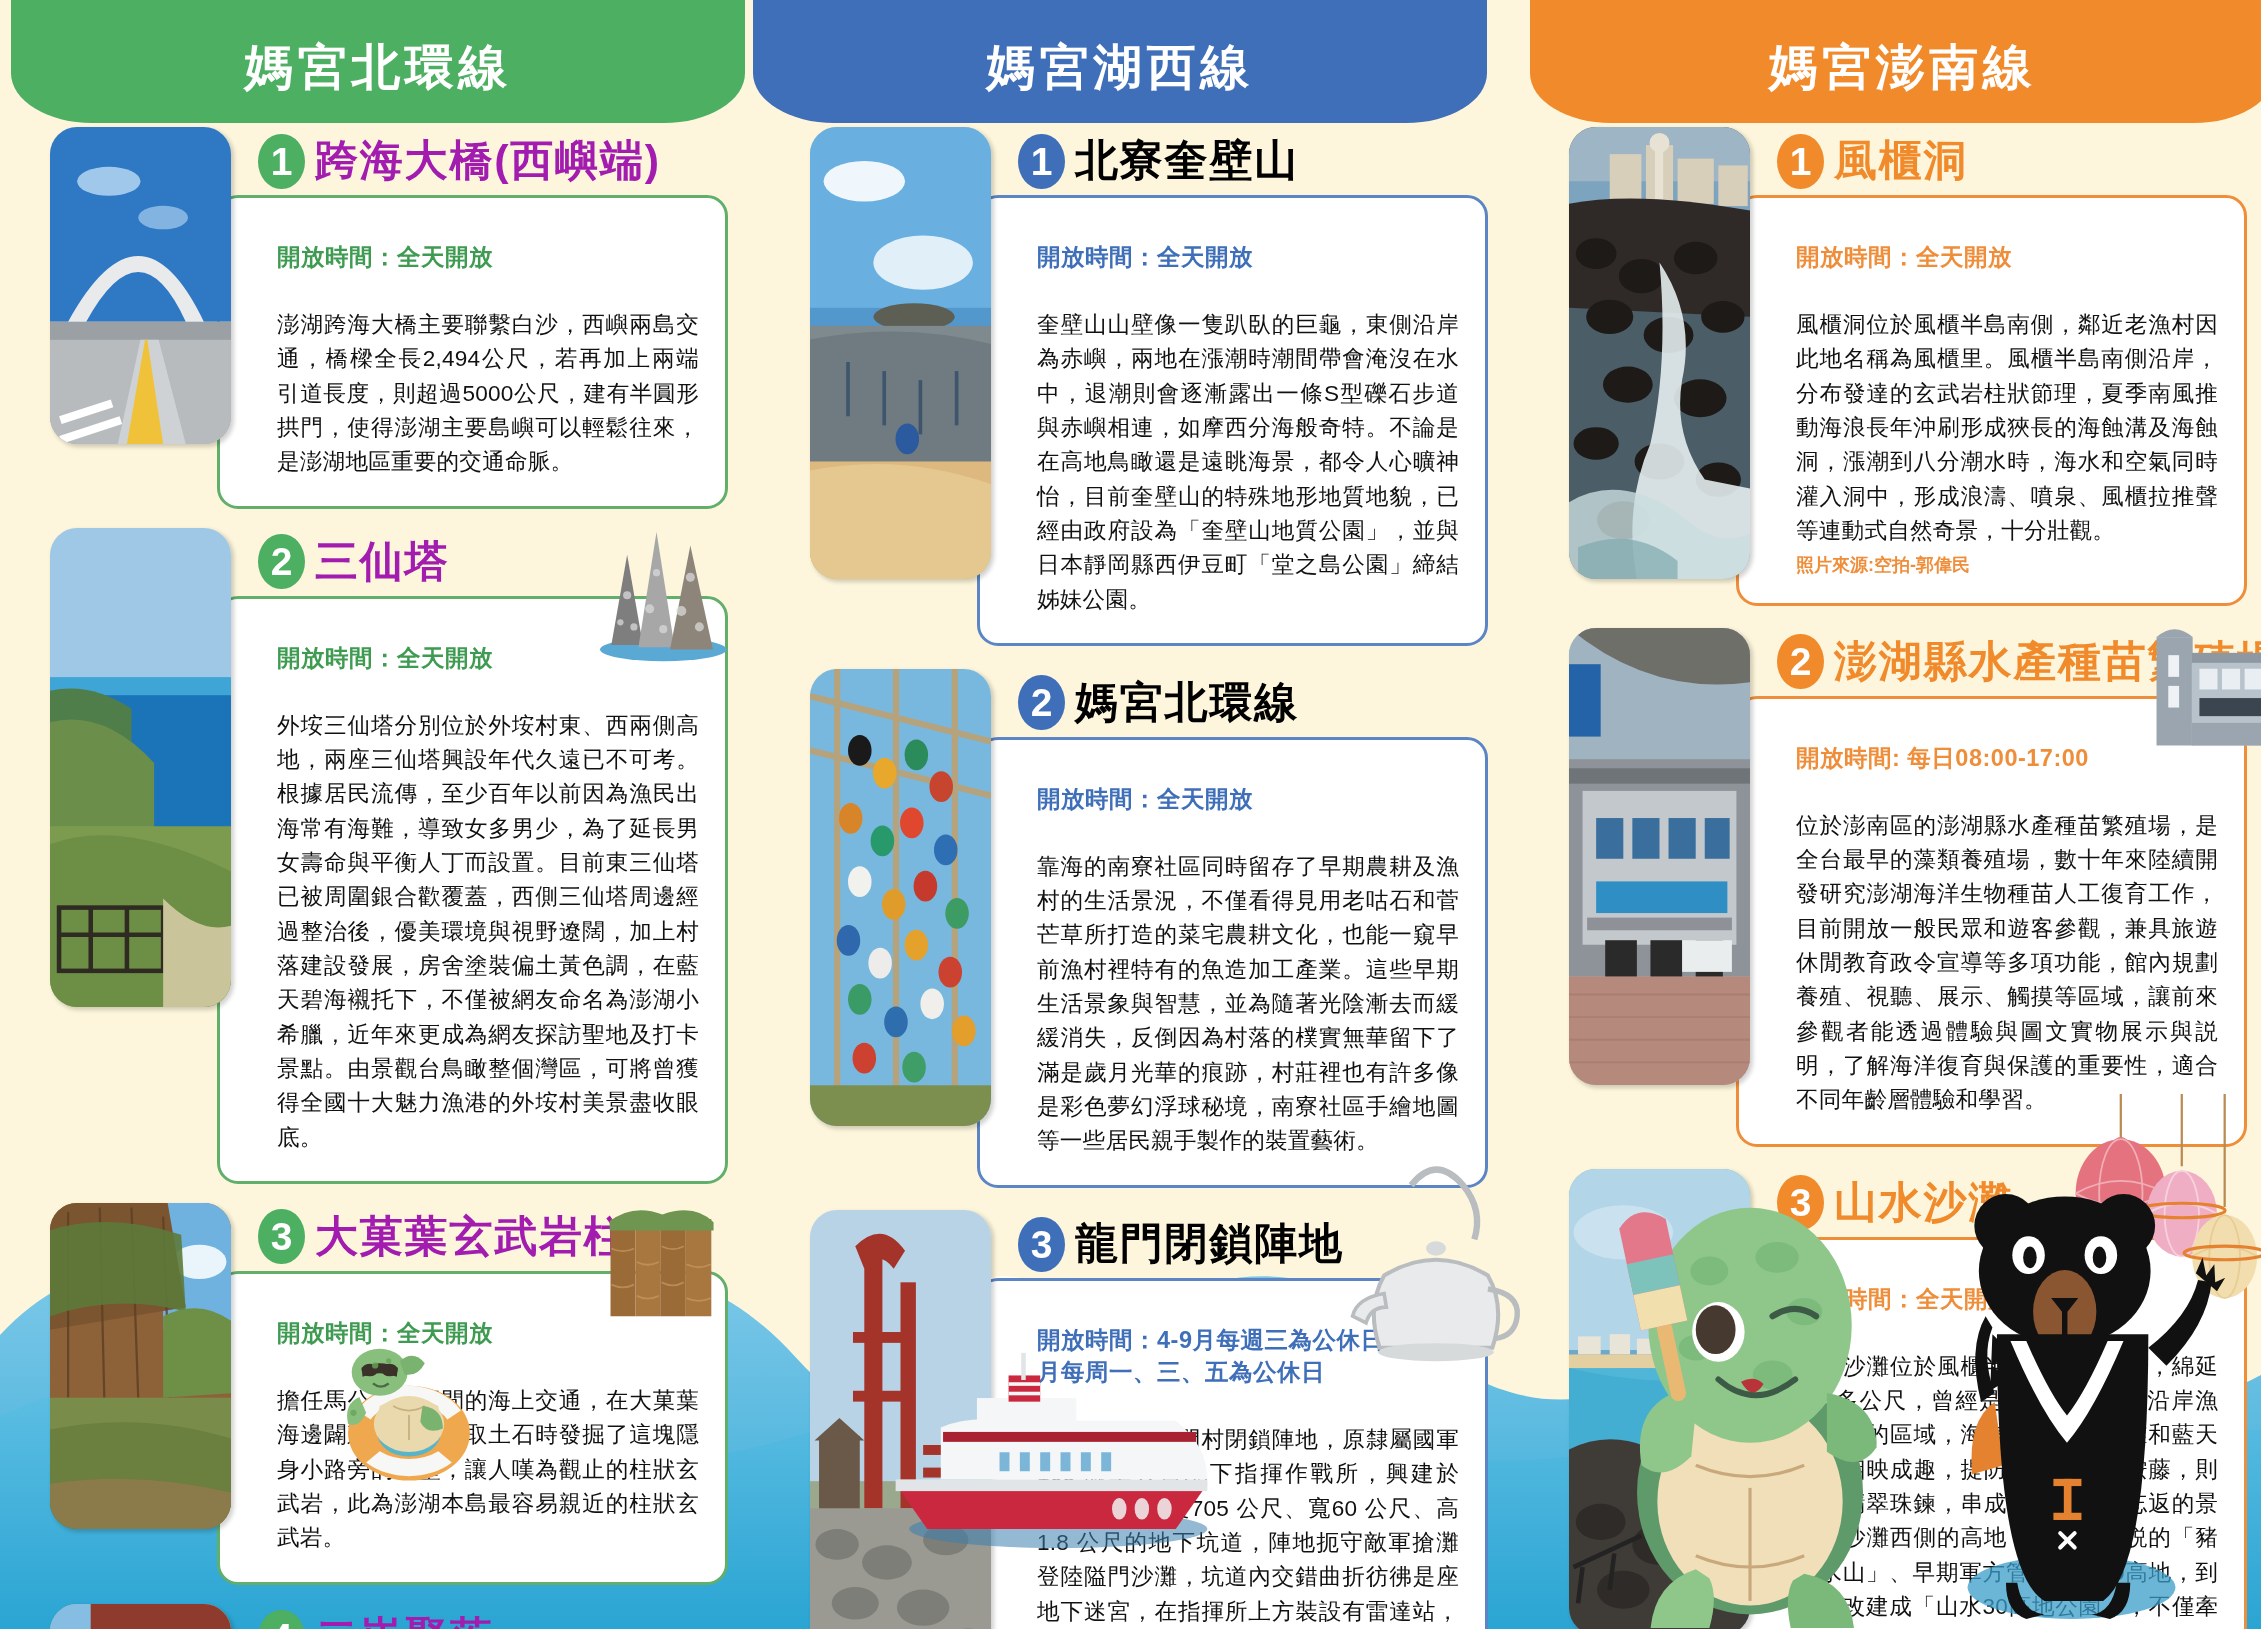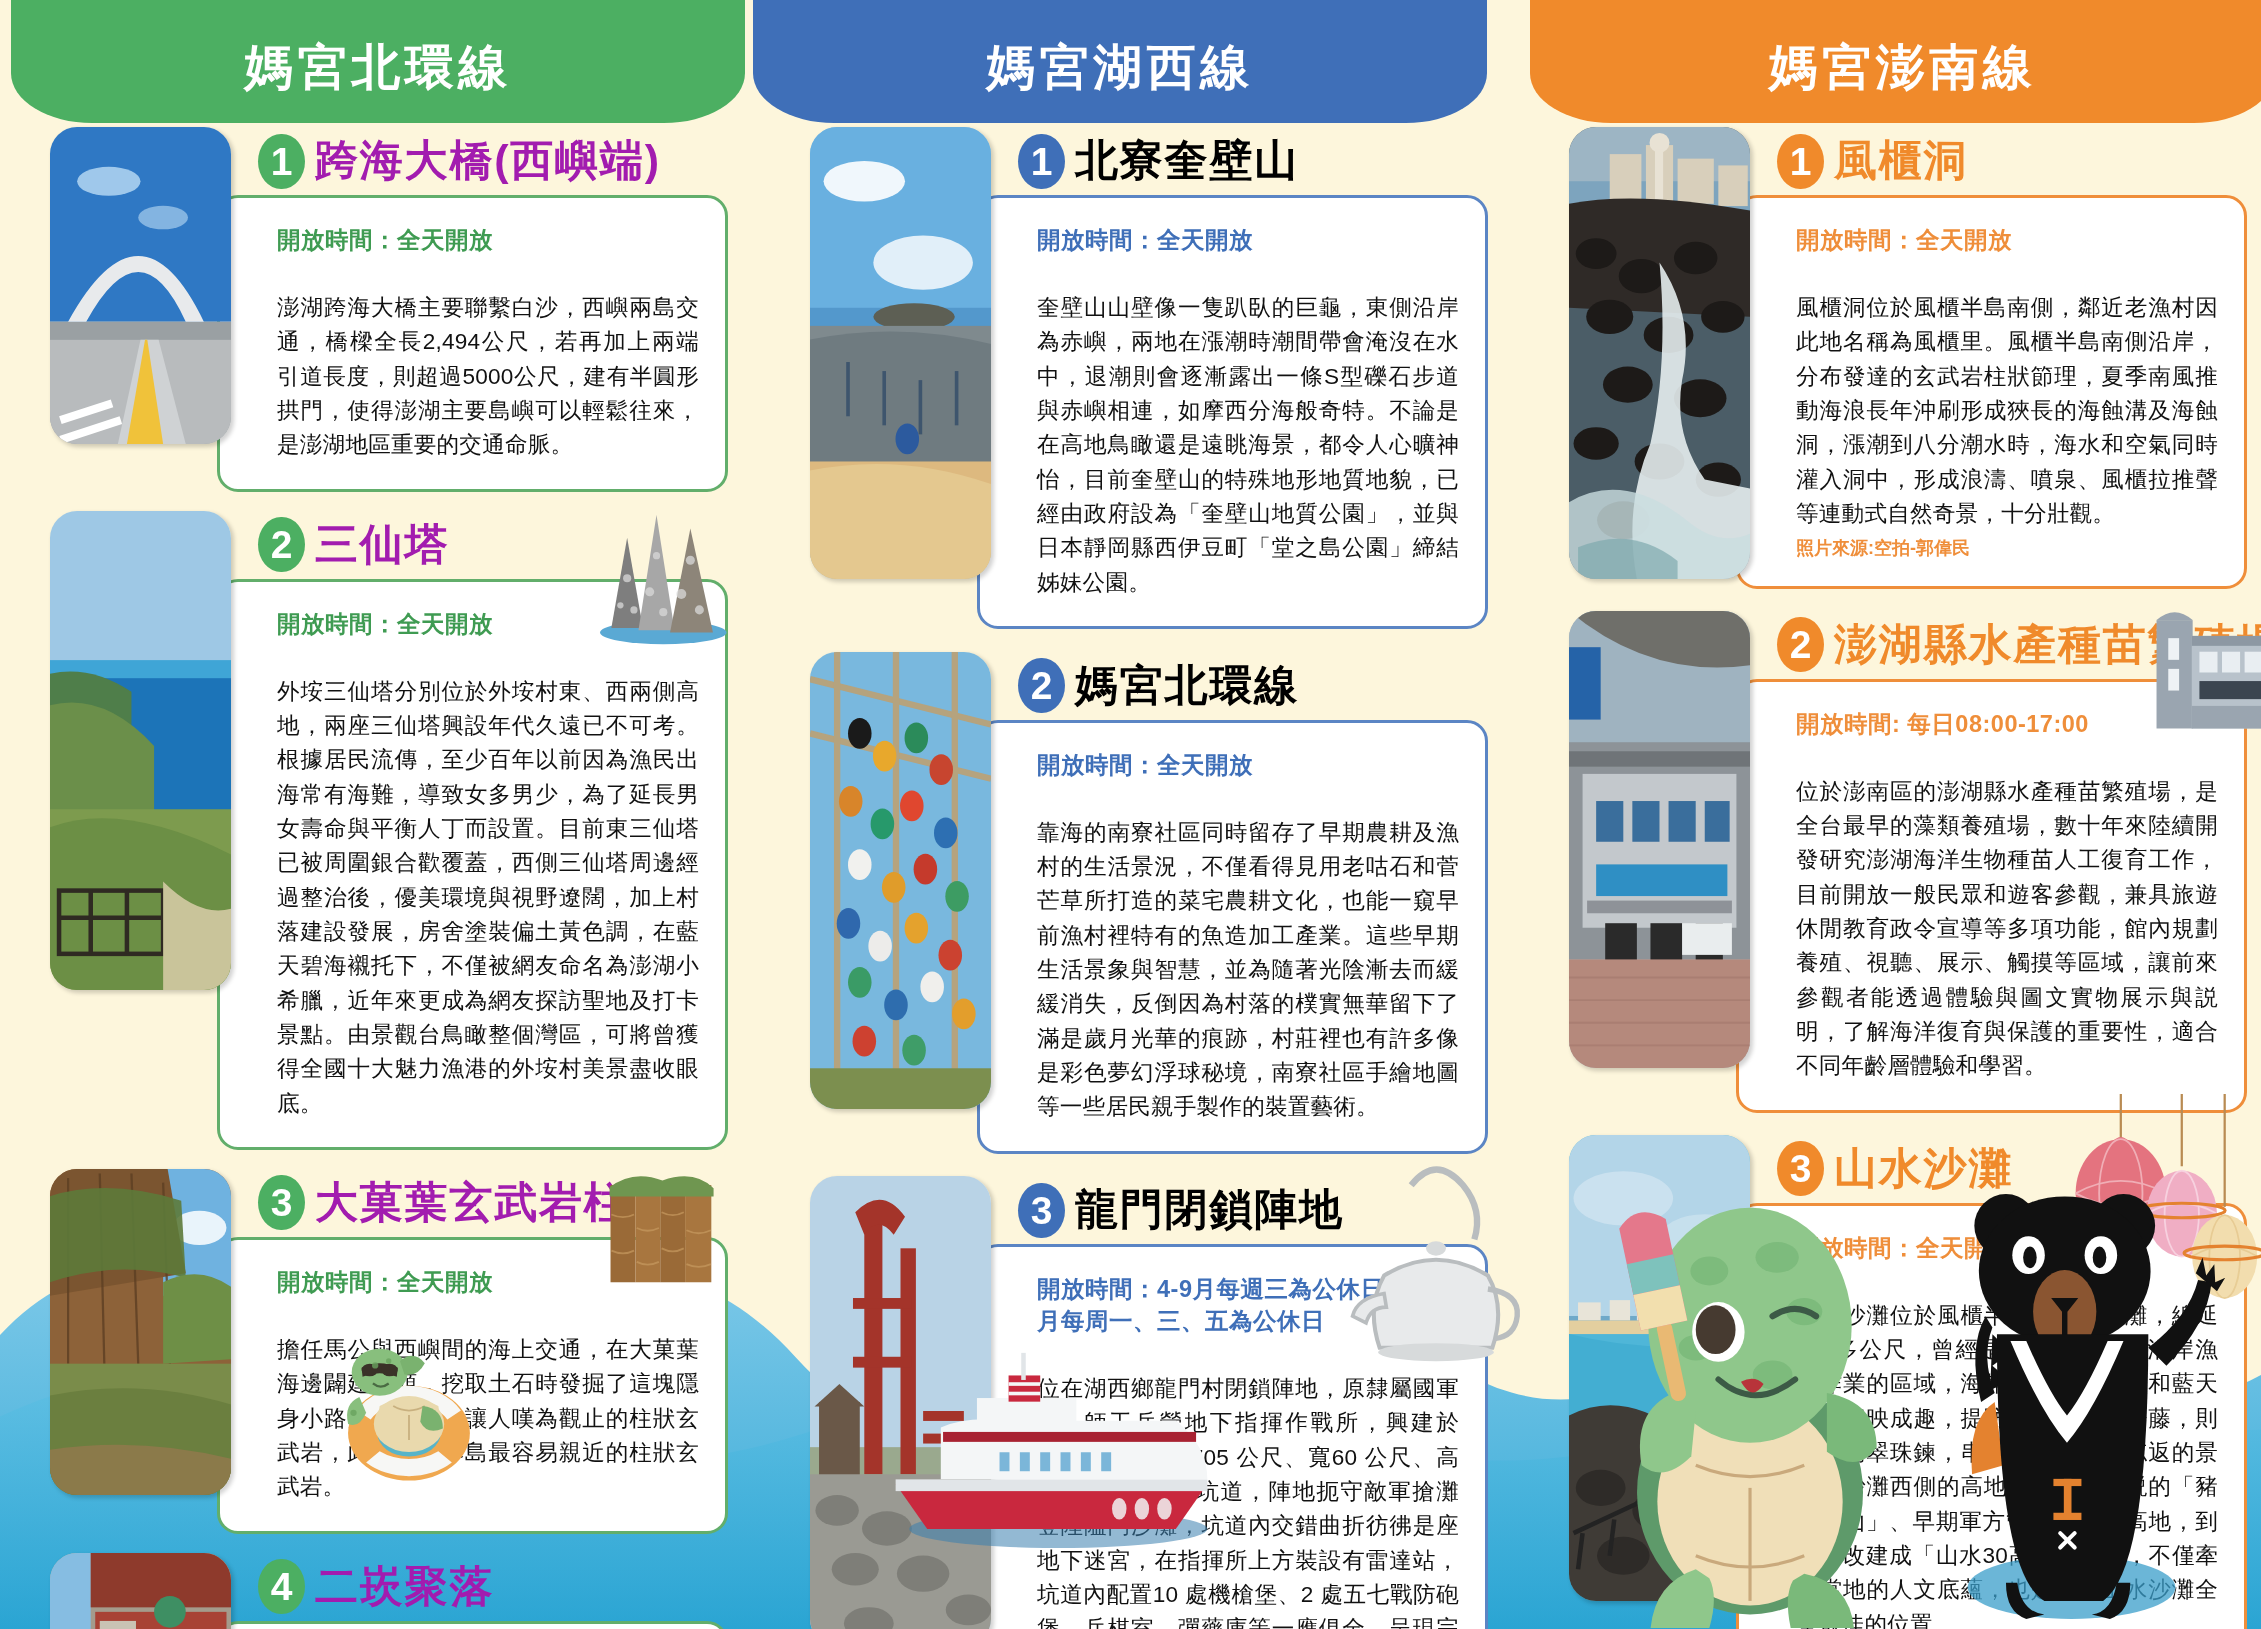--- a/index.html
+++ b/index.html
@@ -48,21 +48,21 @@
   .item-body { position: relative; display: flex; align-items: flex-start; }
   .thumb {
     position: absolute; left: 0; top: -68px;
     width: 181px; border-radius: 27px 27px 27px 27px;
     z-index: 3; overflow: hidden;
     box-shadow: 2.7px 2.7px 4.5px rgba(0,0,0,0.18);
   }
   .card {
     margin-left: 167px; flex: 1;
     background: #fff; border: 3.2px solid; border-radius: 21px;
-    padding: 26px 26px 26px 57px;
+    padding: 43px 26px 26px 57px;
     z-index: 2; position: relative;
   }
   .hours { font-size: 23.5px; font-weight: bold; letter-spacing: 0.5px; margin-bottom: 35px; }
   .desc  { font-size: 22.6px; line-height: 1.52; color: #111; text-align: justify; letter-spacing: 0.2px; }
   .photo-credit { font-size: 18px; font-weight: bold; margin-top: 4.5px; }
 
   
   .green .num-badge { background: #4caf62; }
   .green .item-title { color: #a21caf; }
   .green .card { border-color: #62ae6b; }

